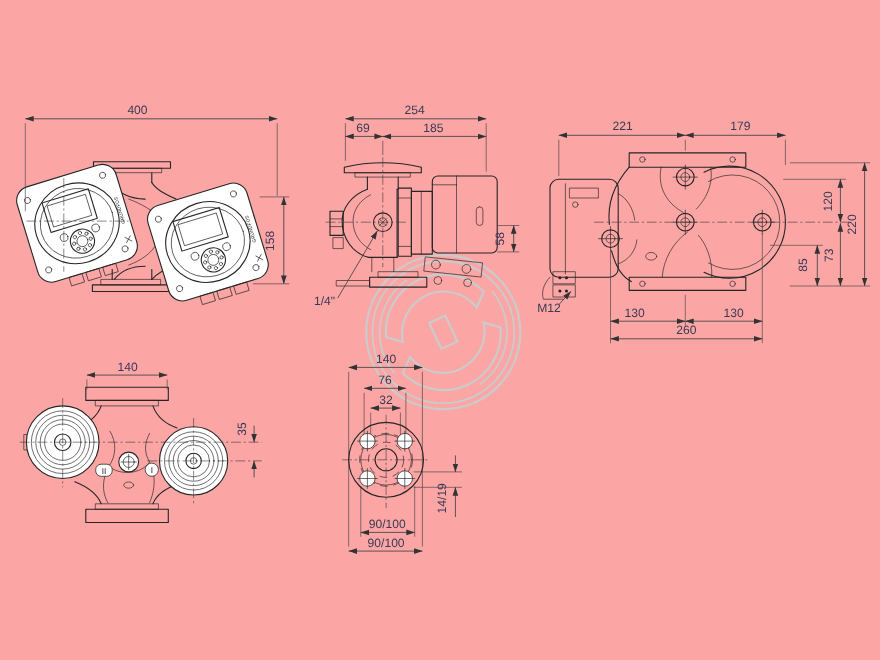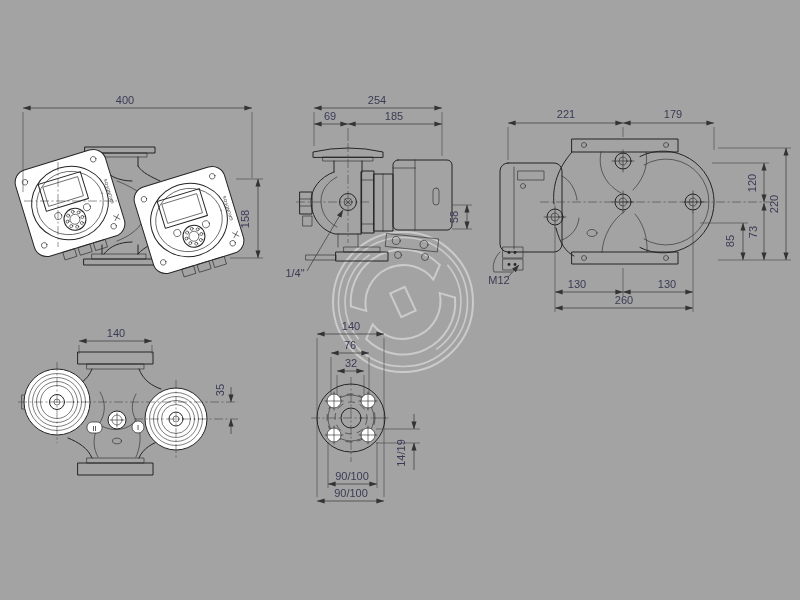--- a/index.html
+++ b/index.html
@@ -1,16 +1,16 @@
 <!DOCTYPE html>
 <html><head>
 <meta charset="utf-8">
 <style>
   html,body{margin:0;padding:0;background:#fff;}
-  .canvas{position:relative;width:800px;height:600px;background:#a3a3a3;overflow:hidden;
+  .canvas{position:relative;width:800px;height:600px;background:#fca5a5;overflow:hidden;
           font-family:"Liberation Sans",sans-serif;}
   svg text{text-anchor:middle;}
   .o  {fill:none;stroke:#252525;stroke-width:1;stroke-linecap:round;stroke-linejoin:round;}
   .o2 {fill:none;stroke:#252525;stroke-width:.6;stroke-linecap:round;stroke-linejoin:round;}
   .fw {fill:#fff;stroke:#252525;stroke-width:1;stroke-linejoin:round;}
   .fw2{fill:#fff;stroke:#252525;stroke-width:.7;stroke-linejoin:round;}
   .dim{fill:none;stroke:#454545;stroke-width:.8;}
   .ext{fill:none;stroke:#454545;stroke-width:.6;}
   .cl {fill:none;stroke:#3a3a3a;stroke-width:.55;stroke-dasharray:9 2.5 2 2.5;}
   .dsh{fill:none;stroke:#252525;stroke-width:.6;stroke-dasharray:7 5;}

